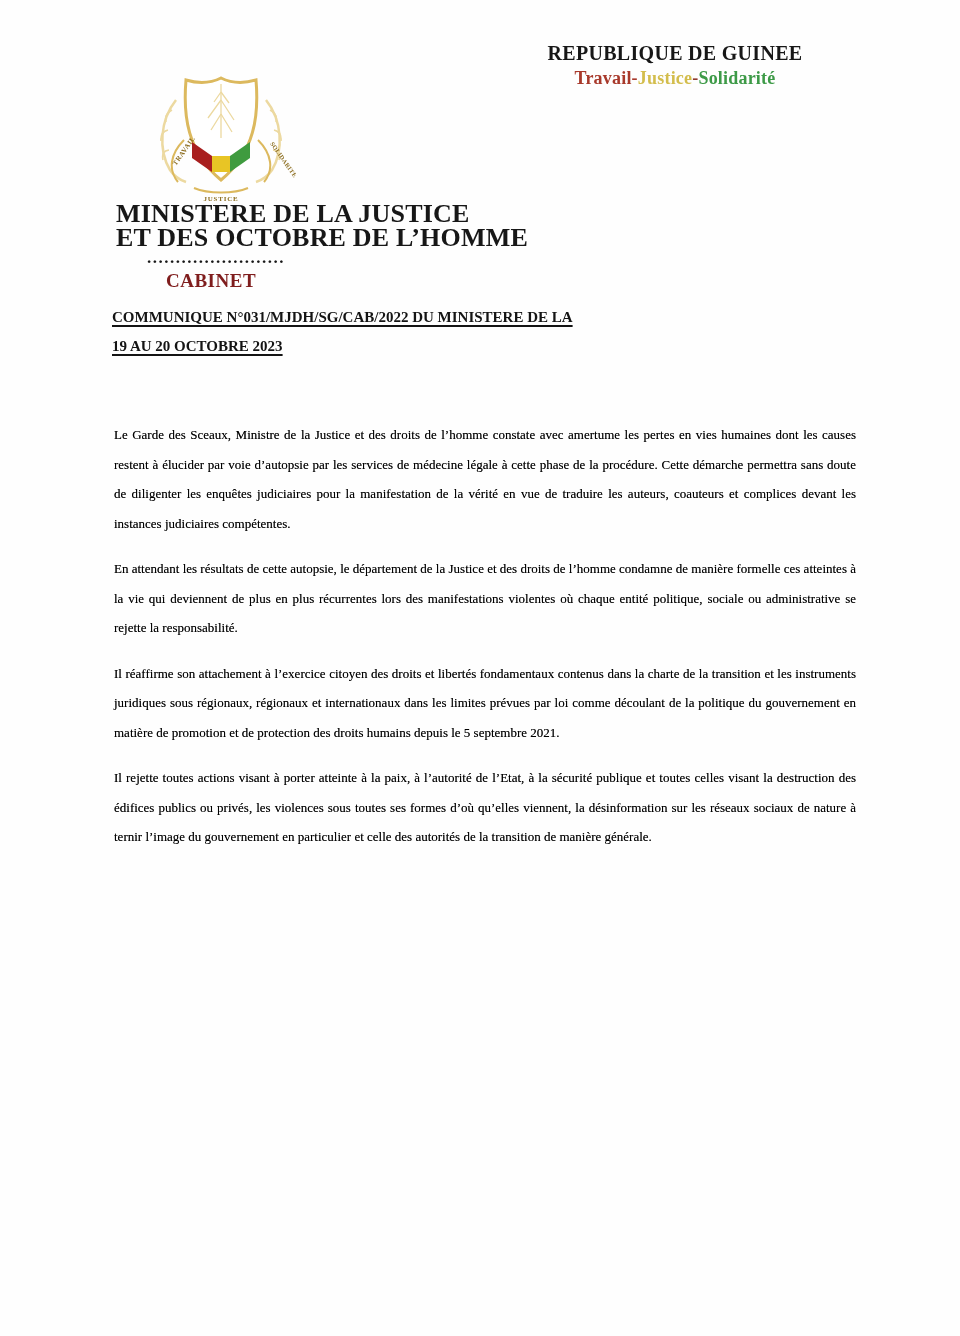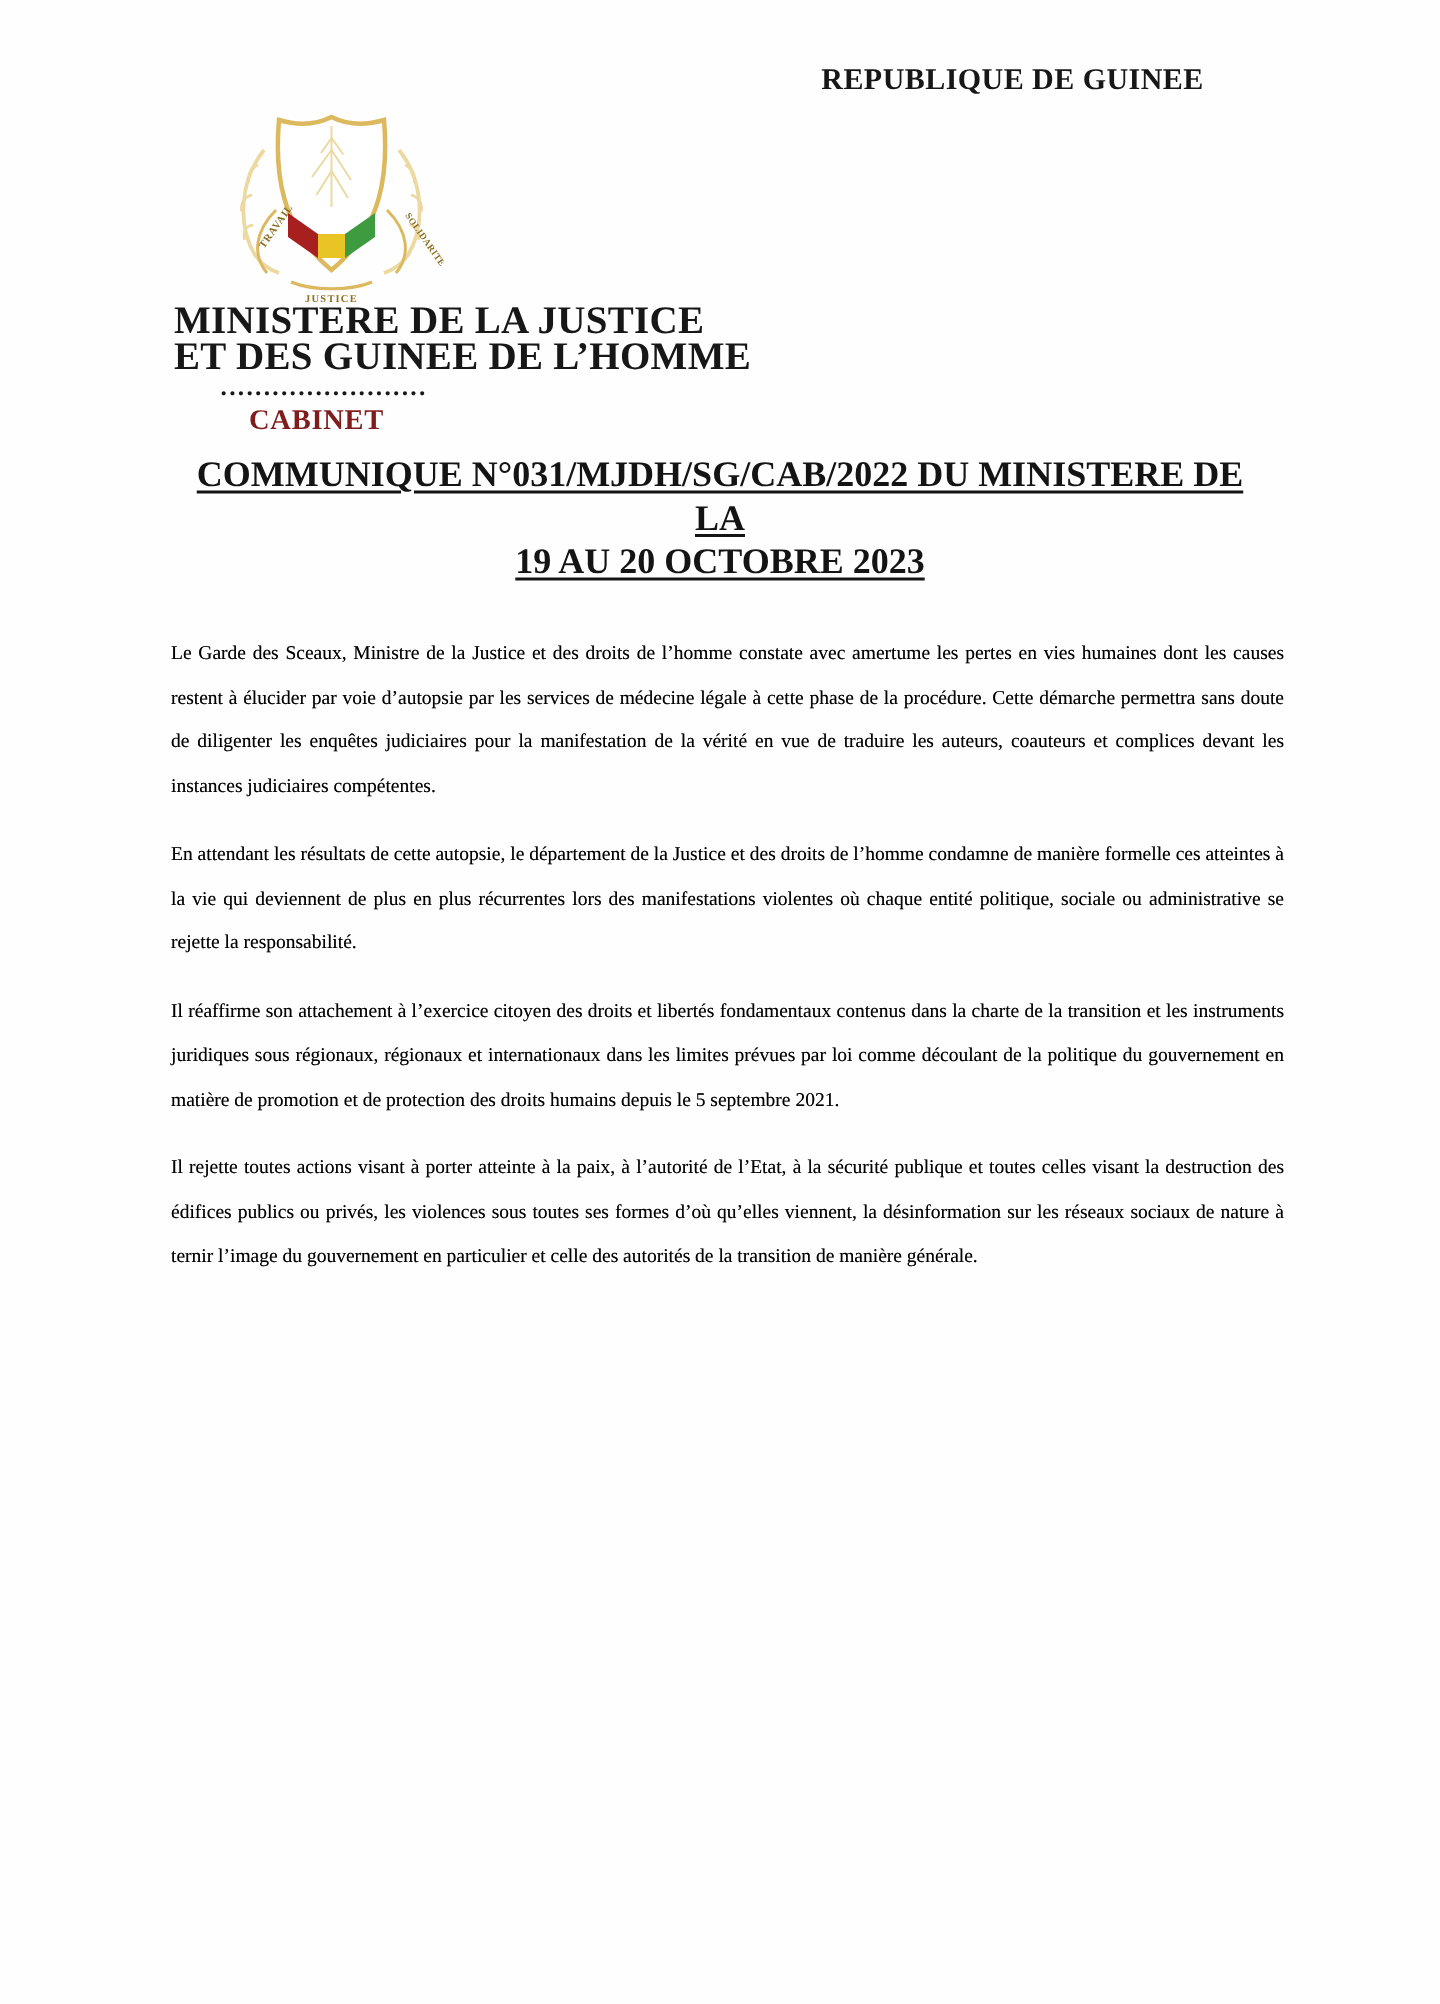--- a/index.html
+++ b/index.html
@@ -35,21 +35,21 @@
     position:absolute;left:147px;top:248px;
     font-size:17px;font-weight:bold;letter-spacing:1.5px;color:#171717;
   }
   .cabinet{
     position:absolute;left:166px;top:270px;
     font-size:19px;font-weight:bold;letter-spacing:0.5px;color:#7f1d1d;
   }
   
   .title{
     position:absolute;left:112px;top:303px;width:736px;
-    text-align:center;font-weight:bold;font-size:24px;line-height:29px;
+    text-align:left;font-weight:bold;font-size:15px;line-height:29px;
     color:#141414;
   }
   .title-line span{
     text-decoration:underline;
     text-decoration-thickness:2px;
     text-underline-offset:3px;
   }
   
   .body-text{
     position:absolute;left:114px;top:420px;width:742px;
@@ -58,20 +58,23 @@
   }
   .body-text p{margin:0 0 16px 0;text-shadow:0 0 0.4px rgba(20,20,20,0.55);}
 </style>
 </head>
 <body>
 
 <div class="page">
 
   <div class="hdr-right">
     <div class="republic">REPUBLIQUE DE GUINEE</div>
+    <div class="motto">
+      <span style="color: rgb(168, 57, 43);">Travail-</span><span style="color: rgb(211, 189, 76);">Justice</span><span style="color: rgb(143, 58, 46);">-</span><span style="color: rgb(61, 154, 71);">Solidarité</span>
+    </div>
   </div>
 
   <div class="emblem">
     <svg viewBox="0 0 150 140" width="150" height="140">
 
       <path d="M30,30 C14,50 12,80 24,100 C28,106 34,110 40,112" fill="none" stroke-width="2.5" stroke="#ecd9a0"></path>
       <path d="M120,30 C136,50 138,80 126,100 C122,106 116,110 110,112" fill="none" stroke-width="2.5" stroke="#ecd9a0"></path>
       <path d="M26,40 q-8,4 -6,12 M22,60 q-8,2 -7,11 M23,80 q-8,1 -6,10 M124,40 q8,4 6,12 M128,60 q8,2 7,11 M127,80 q8,1 6,10" fill="none" stroke-width="1.6" stroke="#ecd9a0"></path>
 
       <path d="M75,8 C63,14 50,13 40,10 C37,45 41,82 75,110 C109,82 113,45 110,10 C100,13 87,14 75,8 Z" fill="#ffffff" stroke-width="3" stroke="#dcb95e"></path>
@@ -91,21 +94,21 @@
       <path d="M48,118 C62,124 88,124 102,118" fill="none" stroke-width="2" stroke="#dcb95e"></path>
 
       <text x="30" y="96" transform="rotate(-55 30 96)" font-size="7" font-weight="bold" font-family="Liberation Serif, serif" letter-spacing="0.5" fill="#8d6f22">TRAVAIL</text>
       <text x="104" y="80" transform="rotate(55 120 96)" font-size="6.2" font-weight="bold" font-family="Liberation Serif, serif" letter-spacing="0.3" fill="#8d6f22">SOLIDARITE</text>
       <text x="75" y="131" text-anchor="middle" font-size="7" font-weight="bold" font-family="Liberation Serif, serif" letter-spacing="0.8" fill="#8d6f22">JUSTICE</text>
     </svg>
   </div>
 
   <div class="ministry">
     <div>MINISTERE DE LA JUSTICE</div>
-    <div>ET DES GUINEE DE L’HOMME</div>
+    <div>ET DES OCTOBRE DE L’HOMME</div>
   </div>
 
   <div class="dots">........................</div>
   <div class="cabinet">CABINET</div>
 
   <div class="title">
     <div class="title-line"><span>COMMUNIQUE N°031/MJDH/SG/CAB/2022 DU MINISTERE DE LA</span></div>
     <div class="title-line"><span>19 AU 20 OCTOBRE 2023</span></div>
   </div>
 

